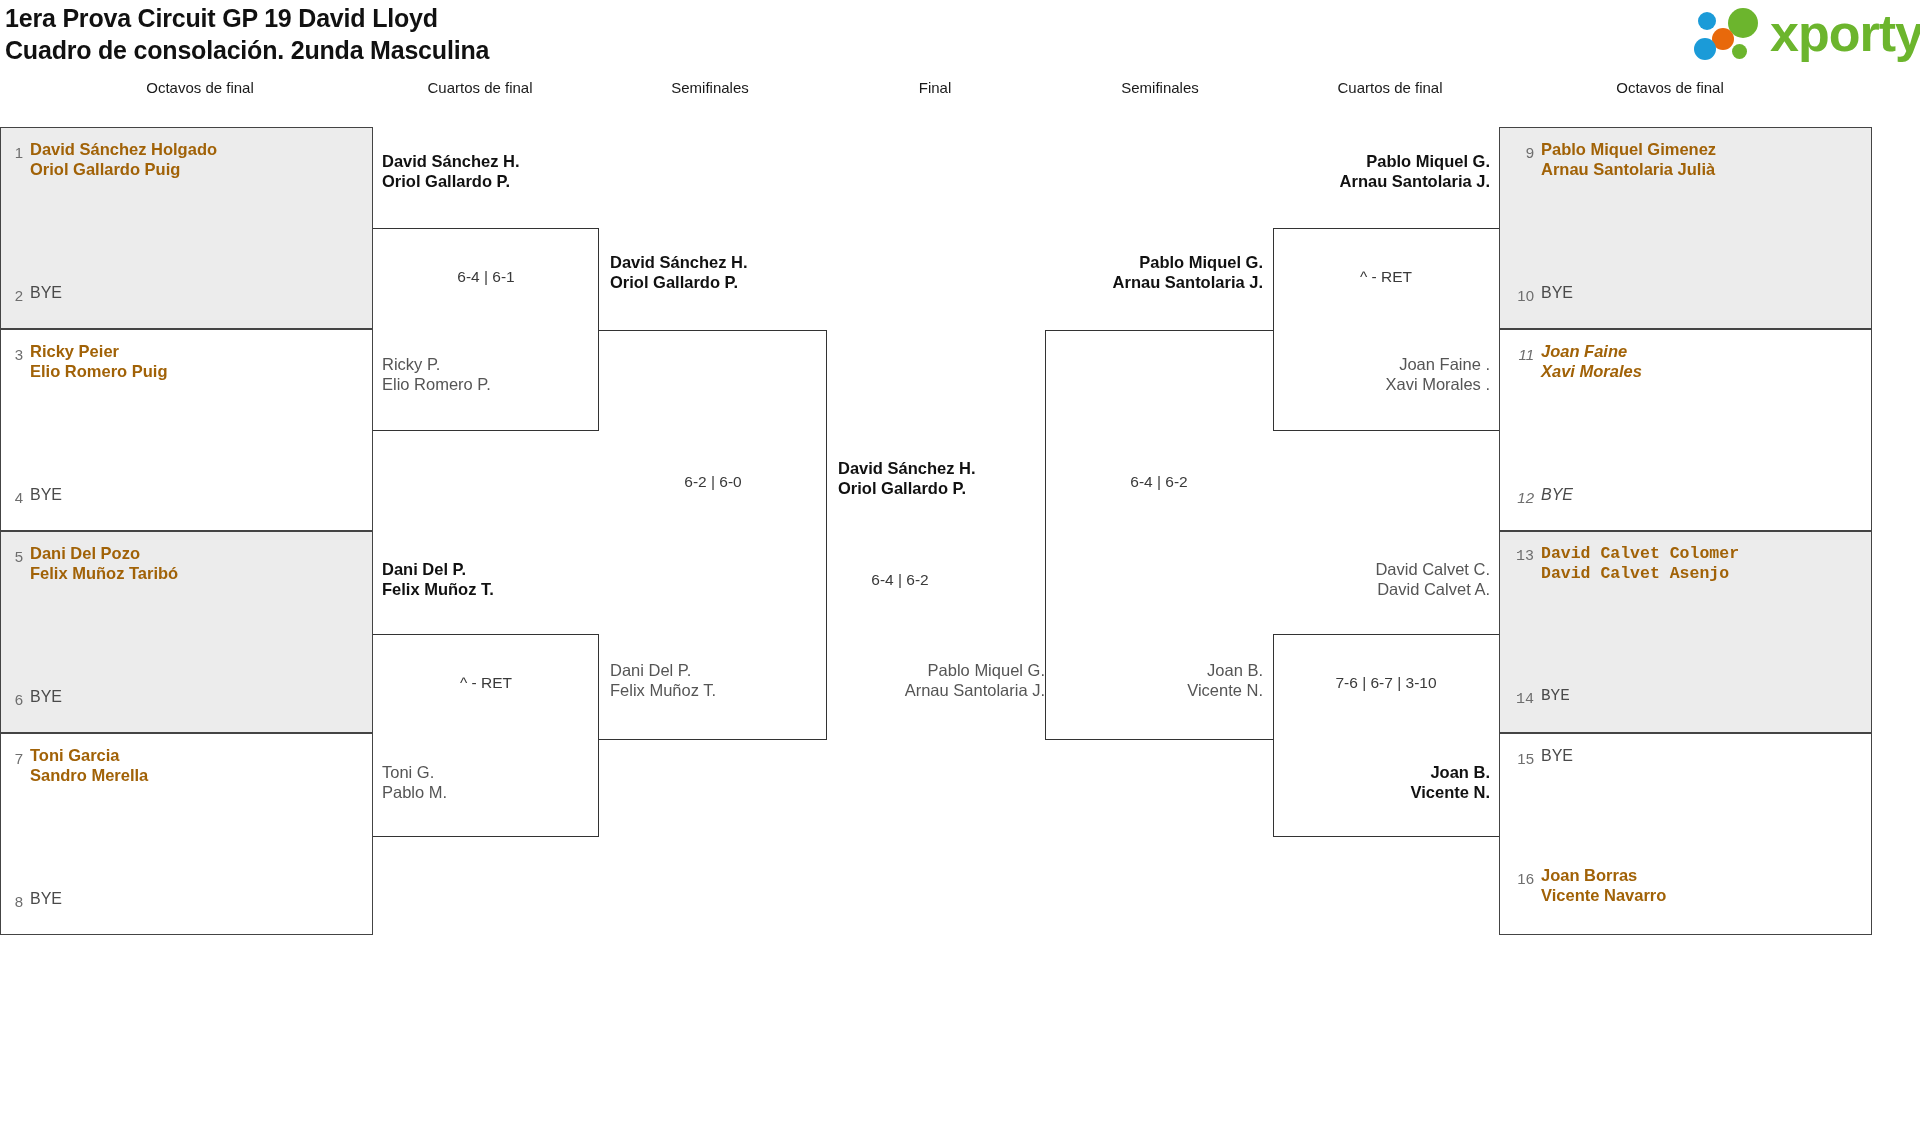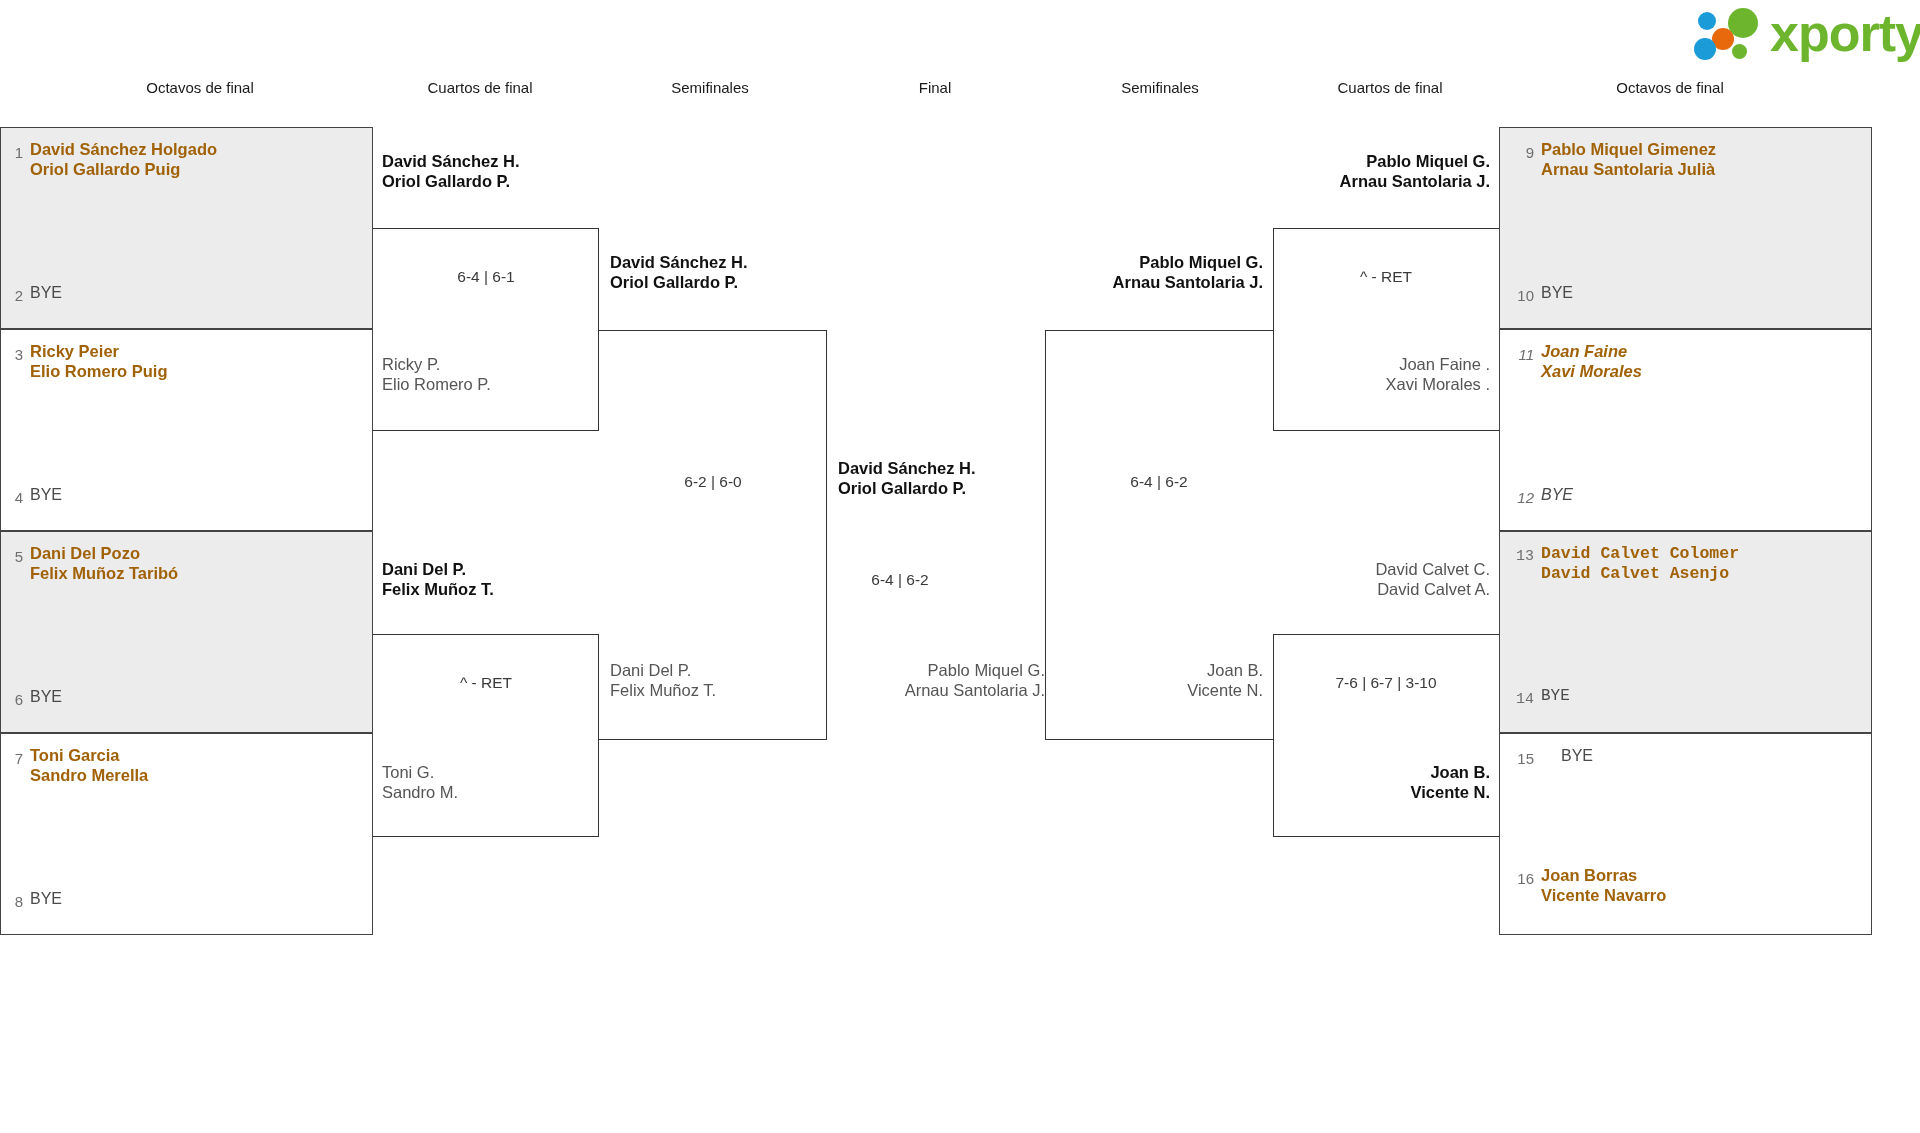--- a/index.html
+++ b/index.html
@@ -74,20 +74,24 @@
 
   .score{
     position:absolute;font-size:15.5px;color:#3a3a3a;
     text-align:center;line-height:20px;white-space:nowrap;
   }
 </style>
 </head>
 <body>
 
 <div id="header">
+  <div id="title-block">
+    <div class="title-line">1era Prova Circuit GP 19 David Lloyd</div>
+    <div class="title-line">Cuadro de consolación. 2unda Masculina</div>
+  </div>
 
   <div id="logo">
     <div id="logo-dots">
       <div class="dot" style="left:36px;top:2px;width:30px;height:30px;background:#6cb52d;"></div>
       <div class="dot" style="left:6px;top:6px;width:18px;height:18px;background:#1b9bd8;"></div>
       <div class="dot" style="left:20px;top:22px;width:22px;height:22px;background:#e8690b;"></div>
       <div class="dot" style="left:2px;top:32px;width:22px;height:22px;background:#1b9bd8;"></div>
       <div class="dot" style="left:40px;top:38px;width:15px;height:15px;background:#6cb52d;"></div>
     </div>
     <div id="logo-word" style="color:#6cb52d;">xporty</div>
@@ -177,21 +181,21 @@
 </div>
 <div class="score" style="left:373px;top:267px;width:226px;">6-4 | 6-1</div>
 
 <div class="conn no-left" style="left:373px;top:634px;width:226px;height:203px;"></div>
 <div class="plabel winner" style="left:382px;top:560px;">
   <span class="nm">Dani Del P.</span>
   <span class="nm">Felix Muñoz T.</span>
 </div>
 <div class="plabel loser" style="left:382px;top:763px;">
   <span class="nm">Toni G.</span>
-  <span class="nm">Sandro M.</span>
+  <span class="nm">Pablo M.</span>
 </div>
 <div class="score" style="left:373px;top:673px;width:226px;">^ - RET</div>
 
 <div class="conn no-left" style="left:599px;top:330px;width:228px;height:410px;"></div>
 <div class="plabel winner" style="left:610px;top:253px;">
   <span class="nm">David Sánchez H.</span>
   <span class="nm">Oriol Gallardo P.</span>
 </div>
 <div class="plabel loser" style="left:610px;top:661px;">
   <span class="nm">Dani Del P.</span>
@@ -284,21 +288,21 @@
   </div>
   <div class="seed-row right-col" style="top:155px;">
     <span class="seed-num">14</span>
     <span class="seed-names bye">
       <span class="nm">BYE</span>
     </span>
   </div>
 </div>
 
 <div class="seed-box" style="left:1499px;top:733px;width:373px;height:202px;">
-  <div class="seed-row right-col" style="top:12px;gap:20px;">
+  <div class="seed-row right-col" style="top:12px;">
     <span class="seed-num">15</span>
     <span class="seed-names bye">
       <span class="nm">BYE</span>
     </span>
   </div>
   <div class="seed-row right-col" style="top:132px;">
     <span class="seed-num">16</span>
     <span class="seed-names">
       <span class="nm">Joan Borras</span>
       <span class="nm">Vicente Navarro</span>

